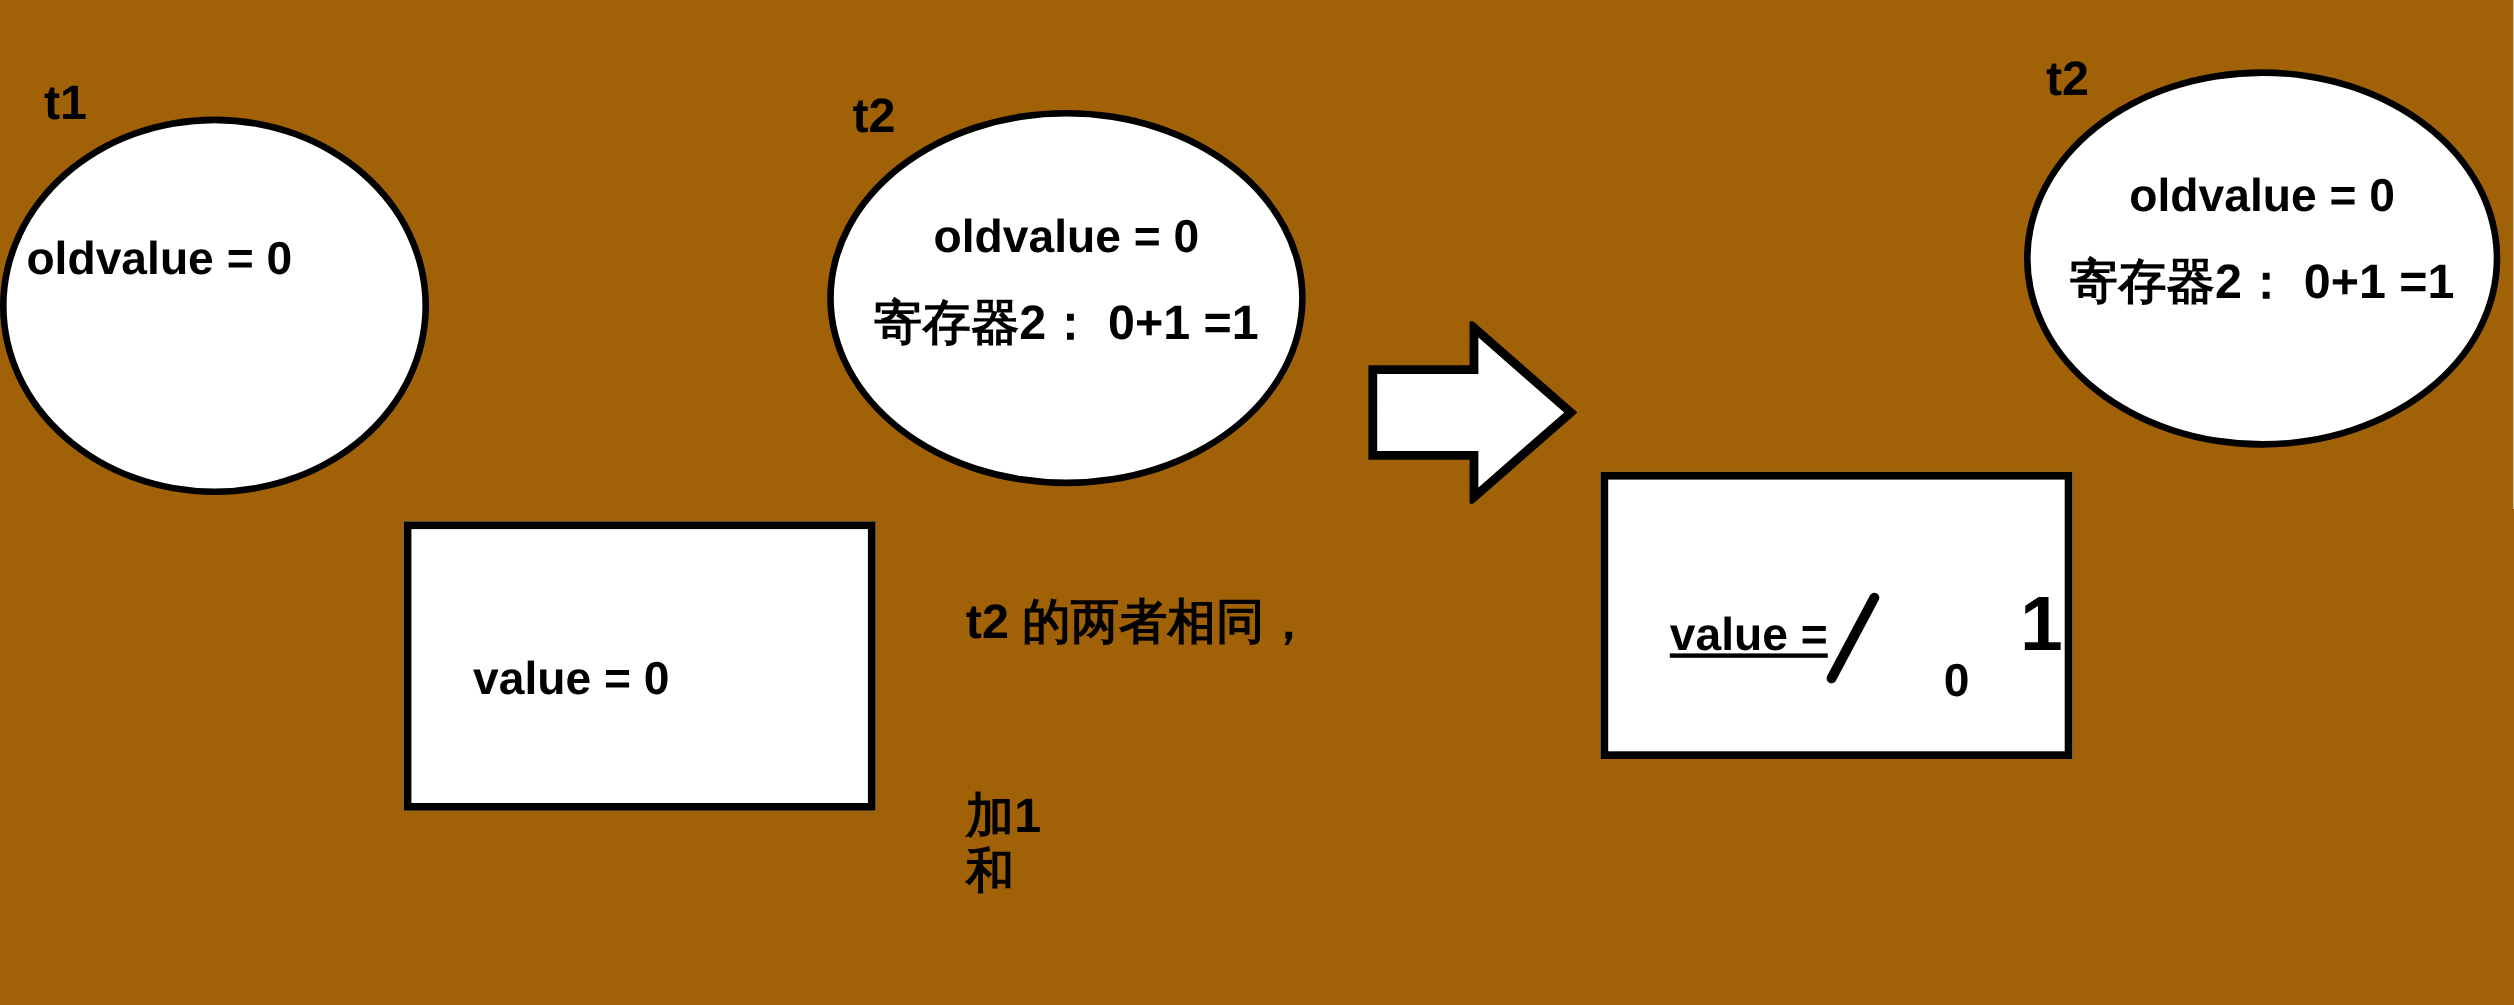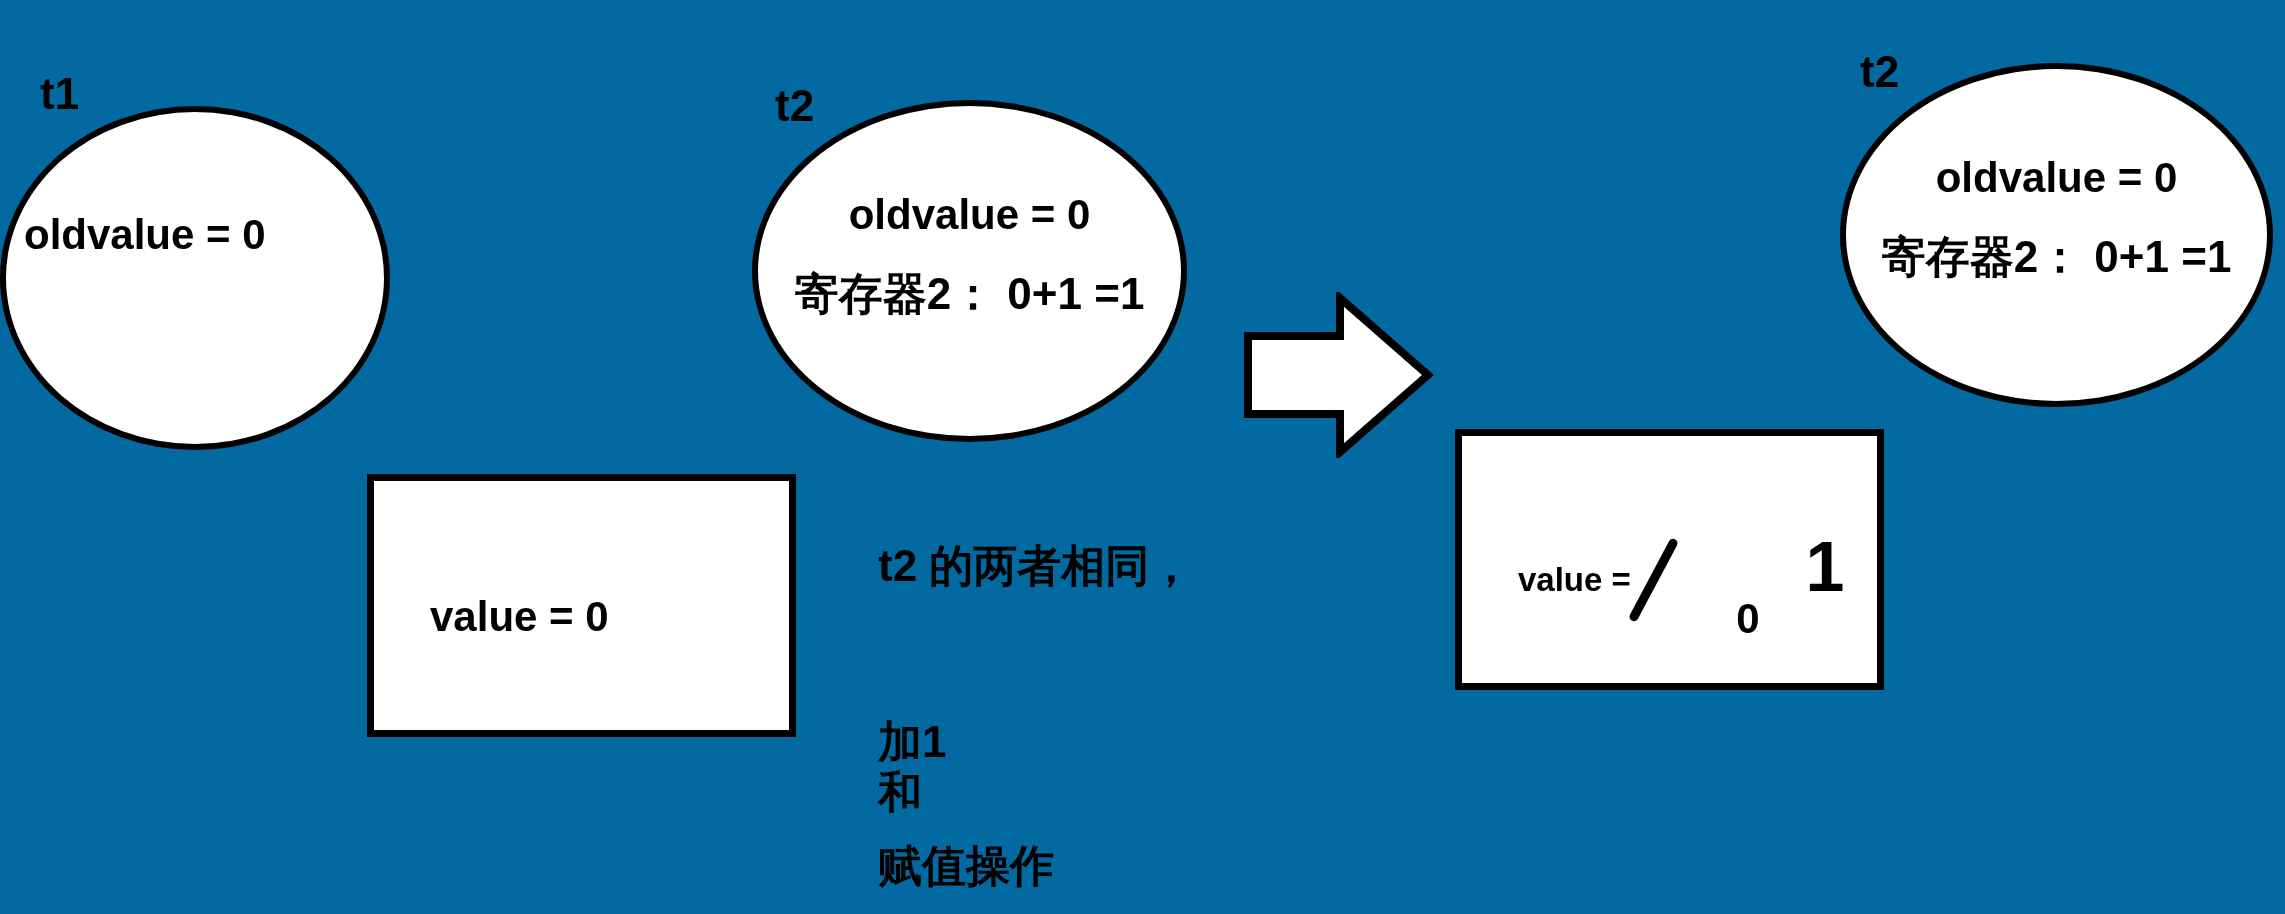--- a/index.html
+++ b/index.html
@@ -4,21 +4,21 @@
 <style>
   html, body {
     margin: 0;
     padding: 0;
     background: #ffffff;
   }
   #canvas {
     position: relative;
     width: 2285px;
     height: 914px;
-    background: #0369a1;
+    background: #a16207;
     color: #000000;
     font-family: "Liberation Sans", "DejaVu Sans", sans-serif;
     font-weight: bold;
     overflow: hidden;
   }
   .abs { position: absolute; }
 
   
   .ellipse {
     position: absolute;
@@ -67,21 +67,21 @@
     white-space: nowrap;
   }
   .value-row {
     position: absolute;
     left: 56px;
     top: 96px;
     display: flex;
     align-items: baseline;
     white-space: pre;
   }
-  .value-prefix { font-size: 33px; line-height: 1; }
+  .value-prefix { font-size: 42px; line-height: 1; text-decoration: underline; }
   .old-zero {
     position: relative;
     font-size: 42px;
     line-height: 1;
     margin-left: 12px;
   }
   .strike {
     position: absolute;
     left: 6px;
     top: -22px;
@@ -122,21 +122,20 @@
     <div class="eline cjk" style="top:160px;">寄存器2：  0+1 =1</div>
   </div>
 
   <div class="membox" style="left:367px; top:462px; width:429px; height:263px;margin-top:12px;">
     <div class="boxtext">value = 0</div>
   </div>
 
   <div class="note-line" style="top:538px;">t2 的两者相同，</div>
   <div class="note-line" style="top:714px;">加1</div>
   <div class="note-line" style="top:764px;">和</div>
-  <div class="note-line" style="top:838px;">赋值操作</div>
 
   <svg class="abs" style="left:1242px; top:292px;" width="192" height="166" viewBox="0 0 192 166">
     <polygon points="6,44 98,44 98,6 186,83 98,160 98,122 6,122" fill="#ffffff" stroke="#000000" stroke-width="8" stroke-linejoin="miter"></polygon>
   </svg>
 
   <div class="thread-label" style="left:1860px; top:46px;">t2</div>
   <div class="ellipse" style="left:1840px; top:63px; width:433px; height:344px;">
     <div class="eline" style="top:83px;">oldvalue = 0</div>
     <div class="eline cjk" style="top:160px;">寄存器2：  0+1 =1</div>
   </div>

